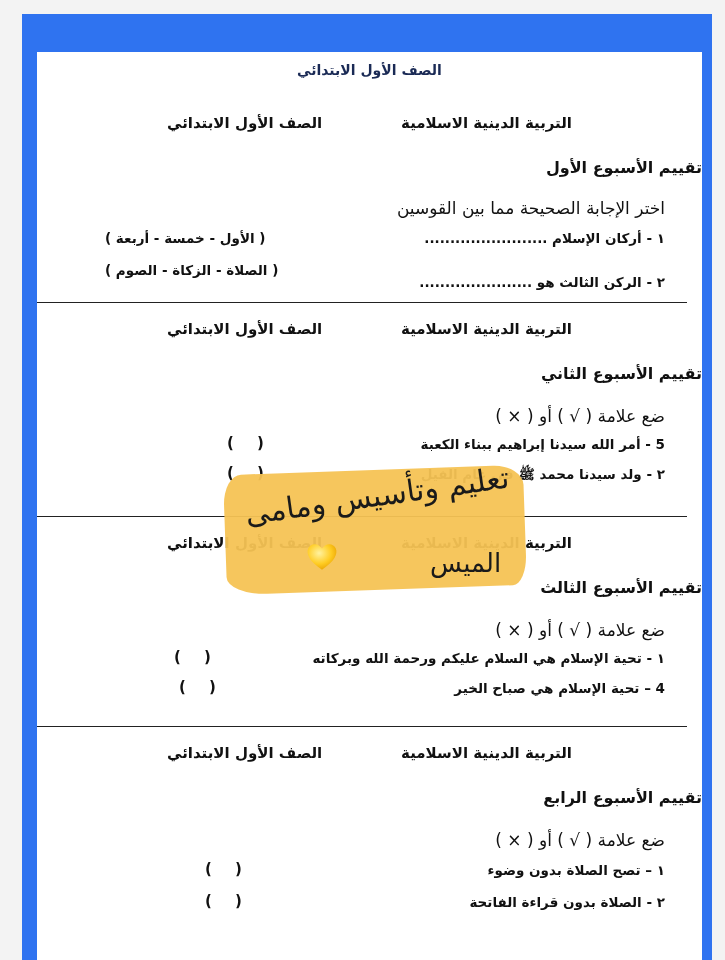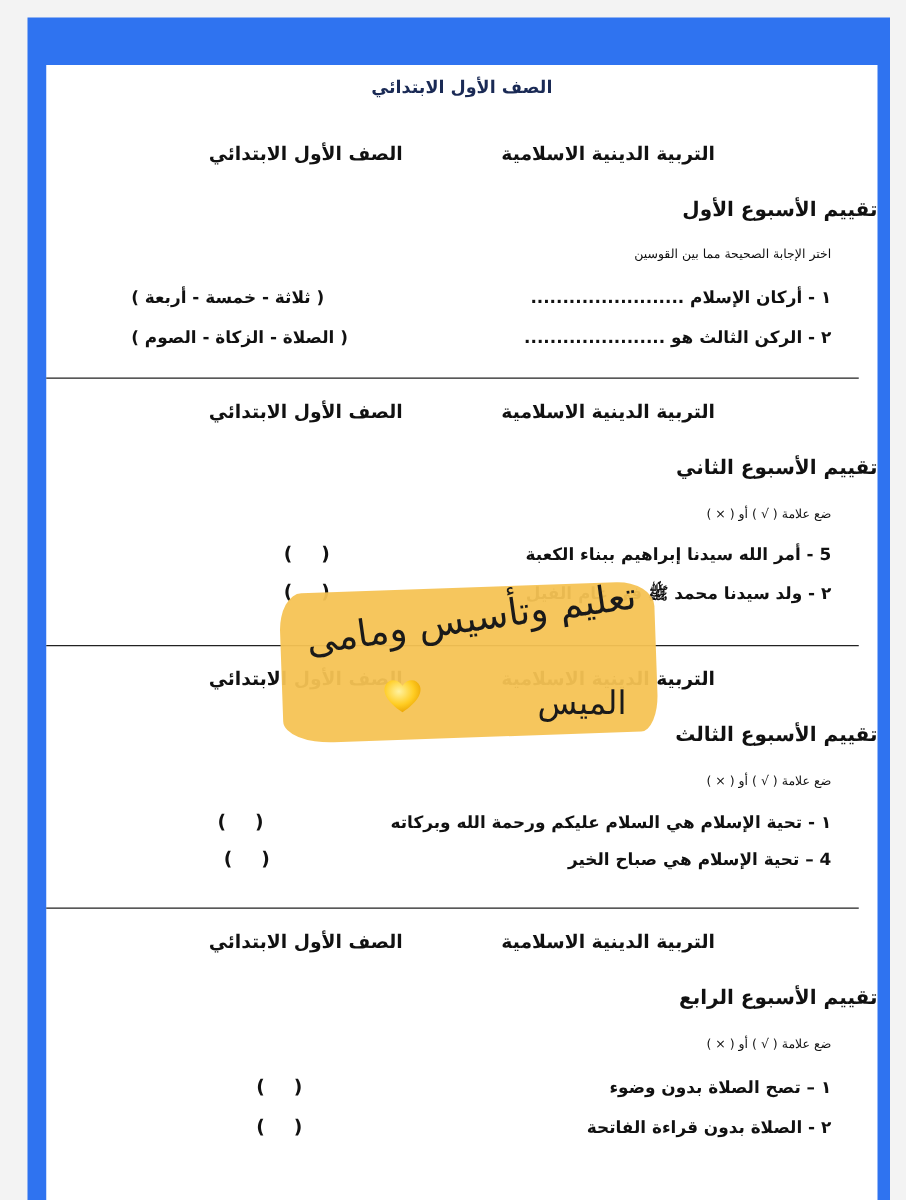--- a/index.html
+++ b/index.html
@@ -30,21 +30,21 @@
   }
   .section { position: absolute; left: 0; width: 100%; }
   .subject-row {
     position: absolute; top: 0; right: 130px; left: 130px; display: flex;
     justify-content: space-between; font-weight: bold; font-size: 15px;
   }
   .week-title {
     position: absolute; top: 44px; left: 0; width: 100%; text-align: right;
     font-weight: bold; font-size: 16px;
   }
-  .instr { position: absolute; top: 90px; right: 37px; font-size: 10px; }
+  .instr { position: absolute; top: 90px; right: 37px; font-size: 17px; }
   .q {
     position: absolute; right: 37px; font-size: 13.5px; font-weight: bold; white-space: nowrap;
   }
   .choices { position: absolute; font-size: 13.5px; font-weight: bold; white-space: nowrap; }
   .paren { position: absolute; font-size: 15px; font-weight: bold; word-spacing: 18px; }
   .divider { position: absolute; left: 0; width: 650px; height: 0; border-top: 1.5px solid #222; }
   .sticker {
     position: absolute; left: 225px; top: 470px; width: 300px; height: 120px;
     background: #f6c354; border-radius: 18px 30px 14px 40px / 30px 20px 30px 18px;
     transform: rotate(-2deg); opacity: 0.95;
@@ -69,22 +69,22 @@
     <div class="grade-top">الصف الأول الابتدائي</div>
 
     <div class="section" style="top:62px;">
       <div class="subject-row">
         <span>التربية الدينية الاسلامية</span>
         <span>الصف الأول الابتدائي</span>
       </div>
       <div class="week-title">تقييم الأسبوع  الأول</div>
       <div class="instr" style="top:84px;">اختر الإجابة الصحيحة مما بين القوسين</div>
       <div class="q" style="top:116px;">١ - أركان الإسلام ........................</div>
-      <div class="choices" style="top:116px; left:68px;">( ثلاثة - خمسة  - أربعة )</div>
-      <div class="q" style="top:148px;">٢ - الركن الثالث هو ......................</div>
+      <div class="choices" style="top:116px; left:68px;">( الأول - خمسة  - أربعة )</div>
+      <div class="q" style="top:160px;">٢ - الركن الثالث هو ......................</div>
       <div class="choices" style="top:148px; left:68px;">( الصلاة -  الزكاة  - الصوم )</div>
     </div>
     <div class="divider" style="top:250px; left:0;"></div>
 
     <div class="section" style="top:268px;">
       <div class="subject-row">
         <span>التربية الدينية الاسلامية</span>
         <span>الصف الأول الابتدائي</span>
       </div>
       <div class="week-title">تقييم الأسبوع  الثاني</div>

